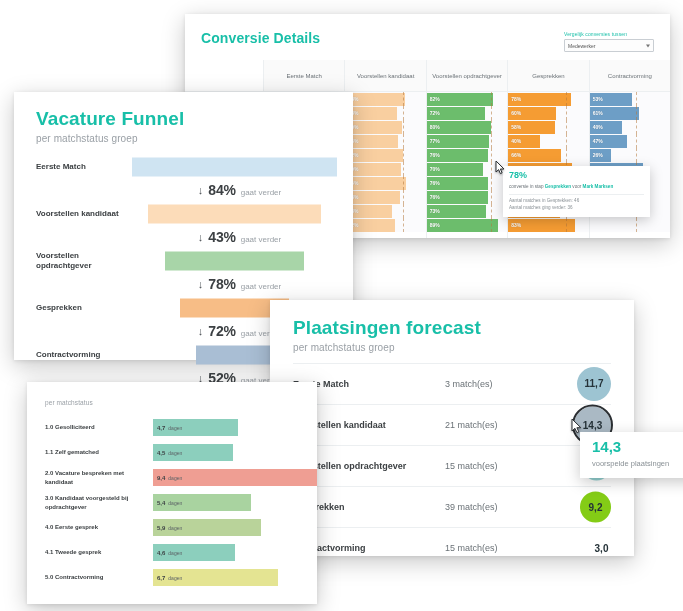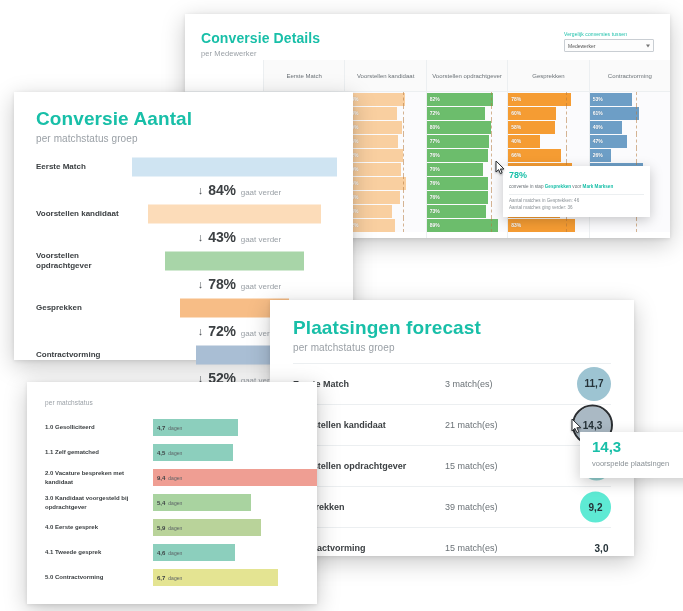--- a/index.html
+++ b/index.html
@@ -138,21 +138,20 @@
   .cursor-svg{display:block;filter:drop-shadow(0 1px 1px rgba(0,0,0,.35));}
 </style>
 </head>
 <body>
 
 <div class="stage">
 
   <div class="card" id="conversie-details">
     <div id="cd-head">
       <div class="card-title">Conversie Details</div>
-      <div class="card-sub">per Medewerker</div>
       <div class="cd-select-wrap">
         <div class="cd-select-label">Vergelijk conversies tussen</div>
         <div class="cd-select">
           <span>Medewerker</span>
           <span class="caret"></span>
         </div>
       </div>
     </div>
     <div id="cd-table">
         <div class="cd-col namecol">
@@ -514,21 +513,21 @@
 
     <div id="cd-cursor">
       <svg class="cursor-svg" width="11" height="15" viewBox="0 0 11 15">
           <path d="M1,1 L1,12 L3.6,9.6 L5.4,13.6 L7.1,12.9 L5.4,9.0 L9,9 Z" fill="#ffffff" stroke="#2b2f33" stroke-width="1"></path>
         </svg>
     </div>
   </div>
 
   <div class="card" id="conversie-funnel">
     <div id="cf-head">
-      <div class="card-title">Conversie Aantal</div>
+      <div class="card-title">Vacature Funnel</div>
       <div class="card-sub">per matchstatus groep</div>
     </div>
     <div class="funnel-body" id="cf-body">
         <div class="f-row">
           <div class="f-label">Eerste Match</div>
           <div class="f-bar" style="width: 205px; left: 118px; background: rgb(207, 228, 242);"></div>
         </div>
         <div class="f-step">
           <div class="inner" style="padding-left: 112px;">
             <span class="f-arrow">↓</span>
@@ -601,21 +600,21 @@
           <div class="pf-bubble hl" style="width: 37px; height: 37px; background: rgb(170, 185, 196);">14,3</div>
         </div>
         <div class="pf-row">
           <div class="pf-name">Voorstellen opdrachtgever</div>
           <div class="pf-matches">15 match(es)</div>
           <div class="pf-bubble" style="width: 29px; height: 29px; background: rgb(148, 210, 210);">8,0</div>
         </div>
         <div class="pf-row">
           <div class="pf-name">Gesprekken</div>
           <div class="pf-matches">39 match(es)</div>
-          <div class="pf-bubble" style="width: 31px; height: 31px; background: #5eead4;">9,2</div>
+          <div class="pf-bubble" style="width: 31px; height: 31px; background: #84cc16;">9,2</div>
         </div>
         <div class="pf-row">
           <div class="pf-name">Contractvorming</div>
           <div class="pf-matches">15 match(es)</div>
           <div class="pf-bubble" style="width: 19px; height: 19px; background: transparent; box-shadow: none;">3,0</div>
         </div>
       </div>
 
     <div id="pf-tooltip">
       <div class="pt-val">14,3</div>

